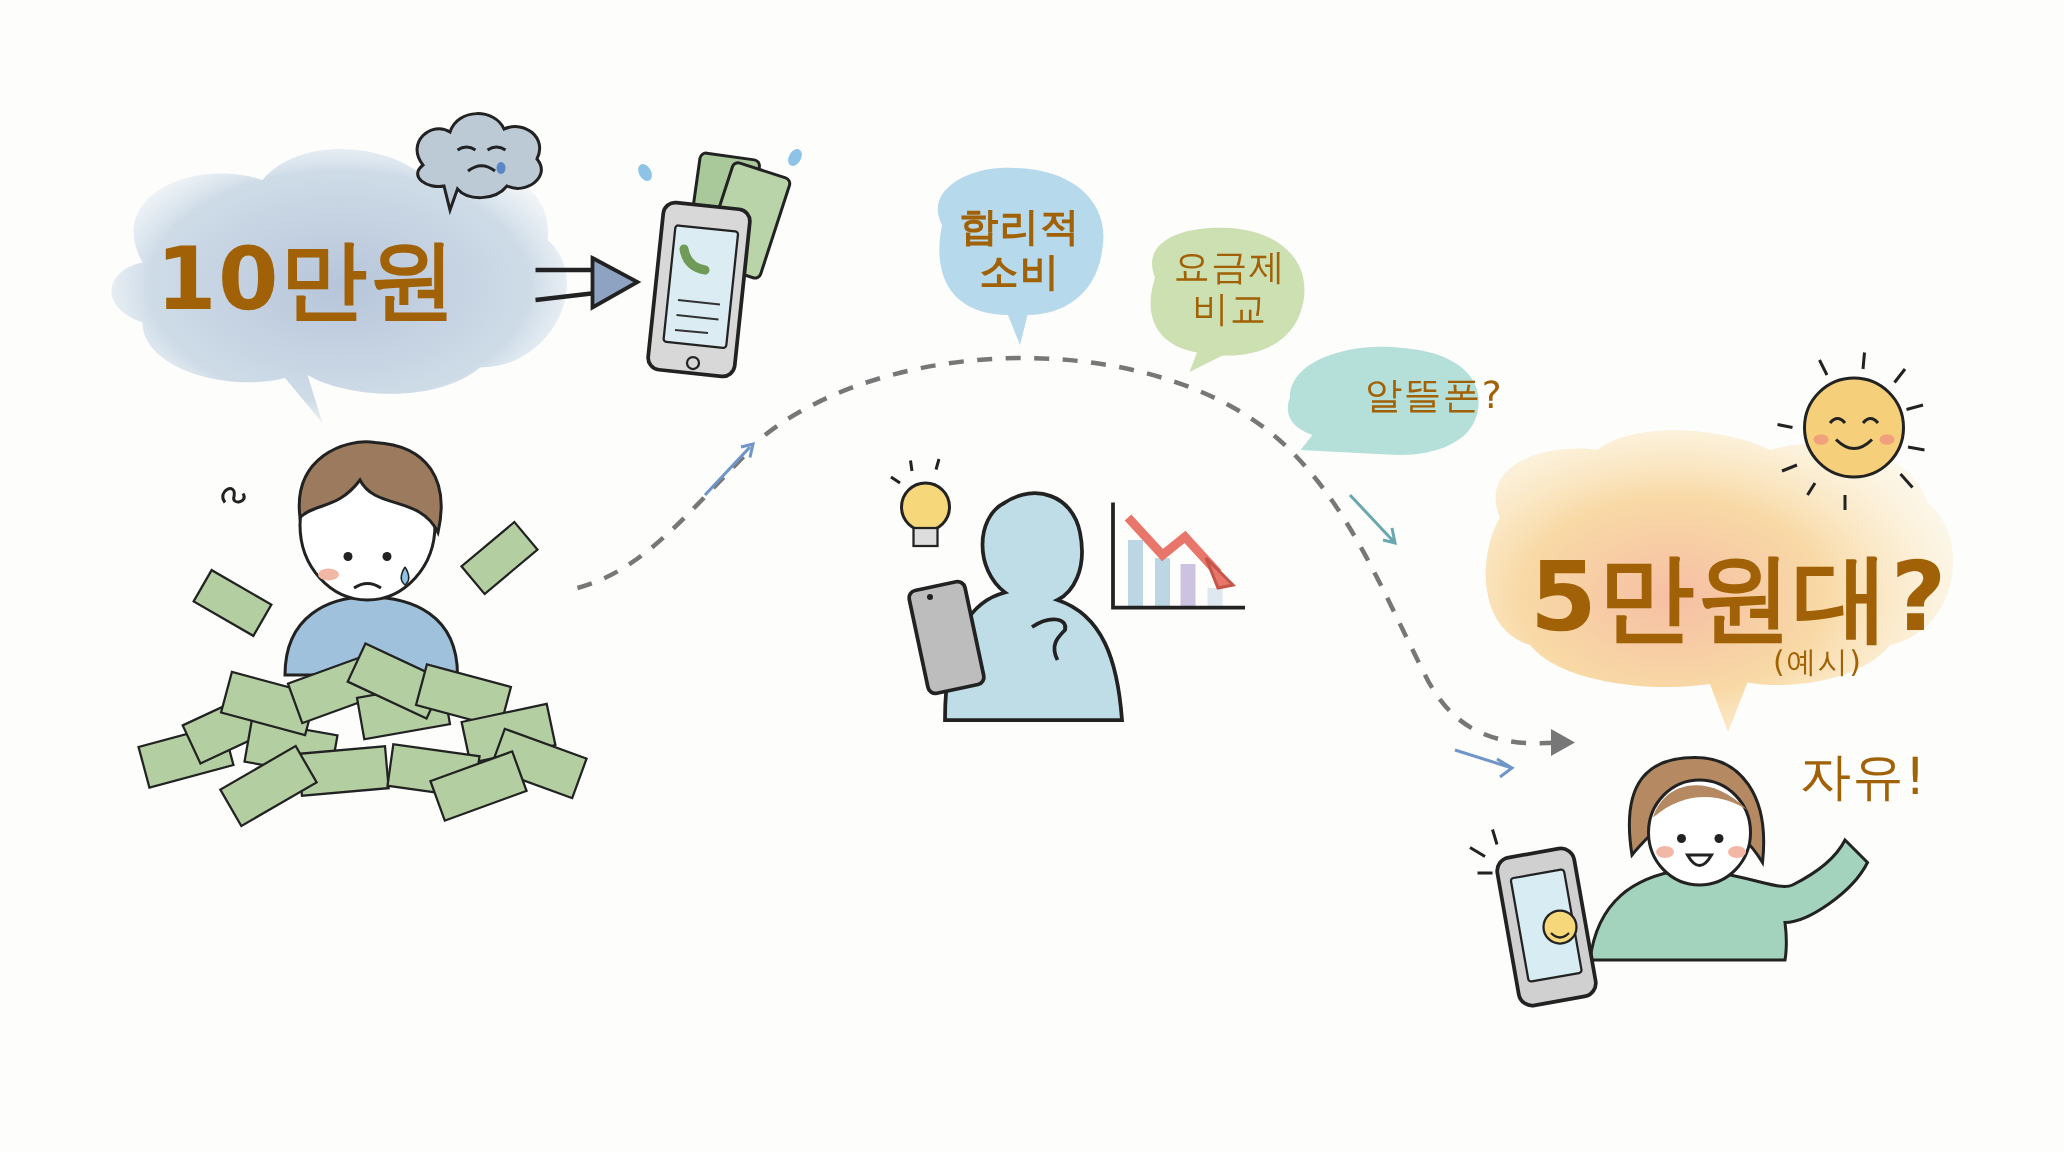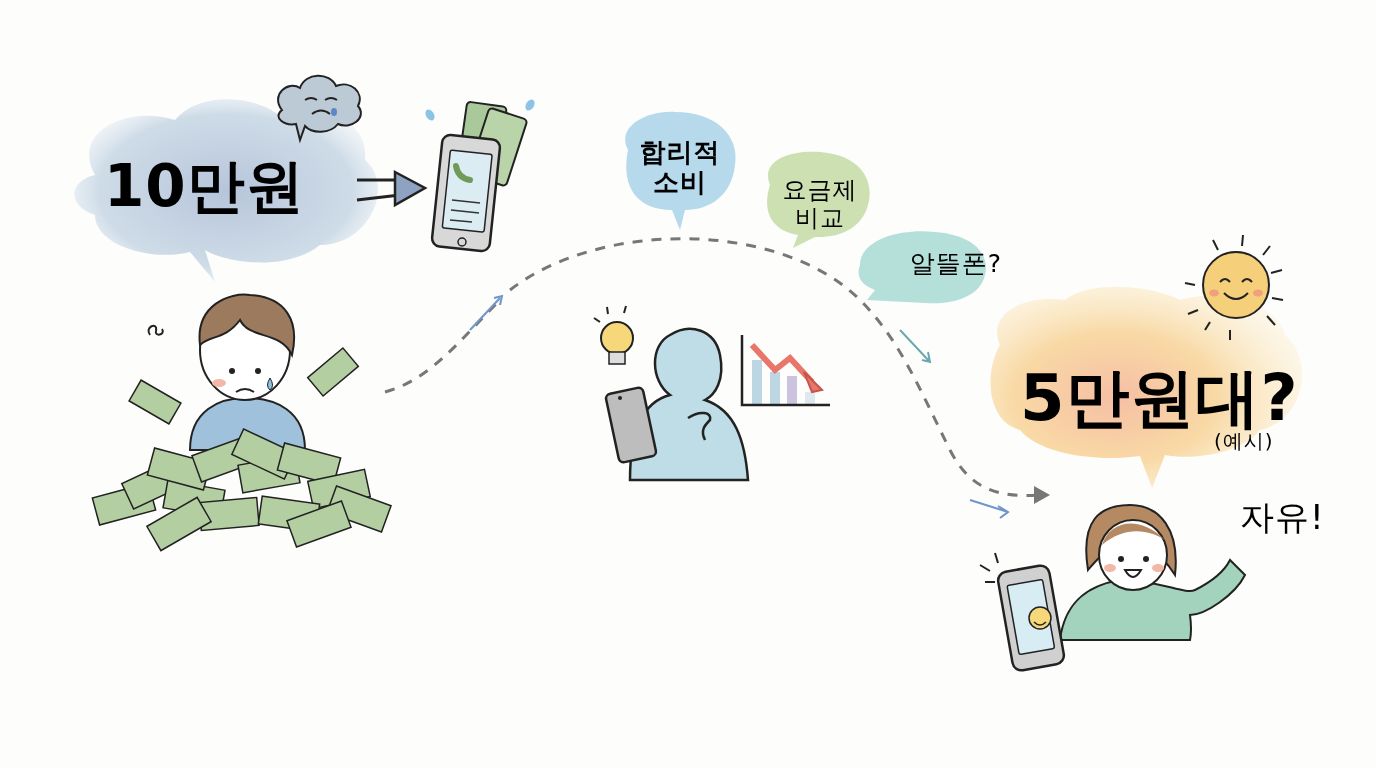--- a/index.html
+++ b/index.html
@@ -1,19 +1,19 @@
 <!DOCTYPE html>
 <html><head>
 <meta charset="utf-8">
 <style>
   html,body{margin:0;padding:0;}
   body{width:1376px;height:768px;background:#fdfdfc;position:relative;overflow:hidden;
        font-family:"DejaVu Sans",sans-serif;color:#1c1c1c;}
   .abs{position:absolute;}
-  .hand{font-family:"DejaVu Sans",sans-serif;font-weight:bold;color:#000000;letter-spacing:1px;}
+  .hand{font-family:"DejaVu Sans",sans-serif;font-weight:bold;color:#a16207;letter-spacing:1px;}
   svg{position:absolute;left:0;top:0;}
   .bubble-text{position:absolute;text-align:center;line-height:1.15;}
 </style>
 </head>
 <body>
 
 <svg width="1376" height="768" viewBox="0 0 1376 768">
   <defs>
     <radialGradient id="gBlue" cx="50%" cy="50%" r="60%">
       <stop offset="0" stop-color="#aabbd4"></stop>
@@ -167,26 +167,26 @@
     <path d="M980,565 l10,6 M995,553 l3,10 M985,582 l10,0" stroke="#222" stroke-width="2"></path>
   </g>
 </svg>
 
 <div class="abs hand" style="left:104px;top:148px;font-size:58px;">10만원</div>
 
 <div class="bubble-text hand" style="left:630px;top:138px;width:100px;font-size:26px;font-weight:bold;">
   <div>합리적</div>
   <div>소비</div>
 </div>
-<div class="bubble-text hand" style="left:770px;top:165px;width:100px;font-size:24px;font-weight:normal;margin-top:12px;">
+<div class="bubble-text hand" style="left:770px;top:165px;width:100px;font-size:24px;font-weight:normal;">
   <div>요금제</div>
   <div>비교</div>
 </div>
 <div class="bubble-text hand" style="left:897px;top:250px;width:118px;font-size:25px;font-weight:normal;">
   <div>알뜰폰?</div>
 </div>
 
 <div class="abs hand" style="left:540px;top:508px;font-size:56px;line-height:86px;">
 </div>
 
 <div class="abs hand" style="left:1020px;top:355px;font-size:64px;">5만원대?</div>
-<div class="abs hand" style="left:1182px;top:428px;font-size:20px;font-weight:normal;margin-left:32px;">(예시)</div>
-<div class="abs hand" style="left:1200px;top:495px;font-size:34px;font-weight:normal;margin-left:40px;">자유!</div>
+<div class="abs hand" style="left:1182px;top:428px;font-size:20px;font-weight:normal;">(예시)</div>
+<div class="abs hand" style="left:1200px;top:495px;font-size:34px;font-weight:normal;">자유!</div>
 
 </body></html>

